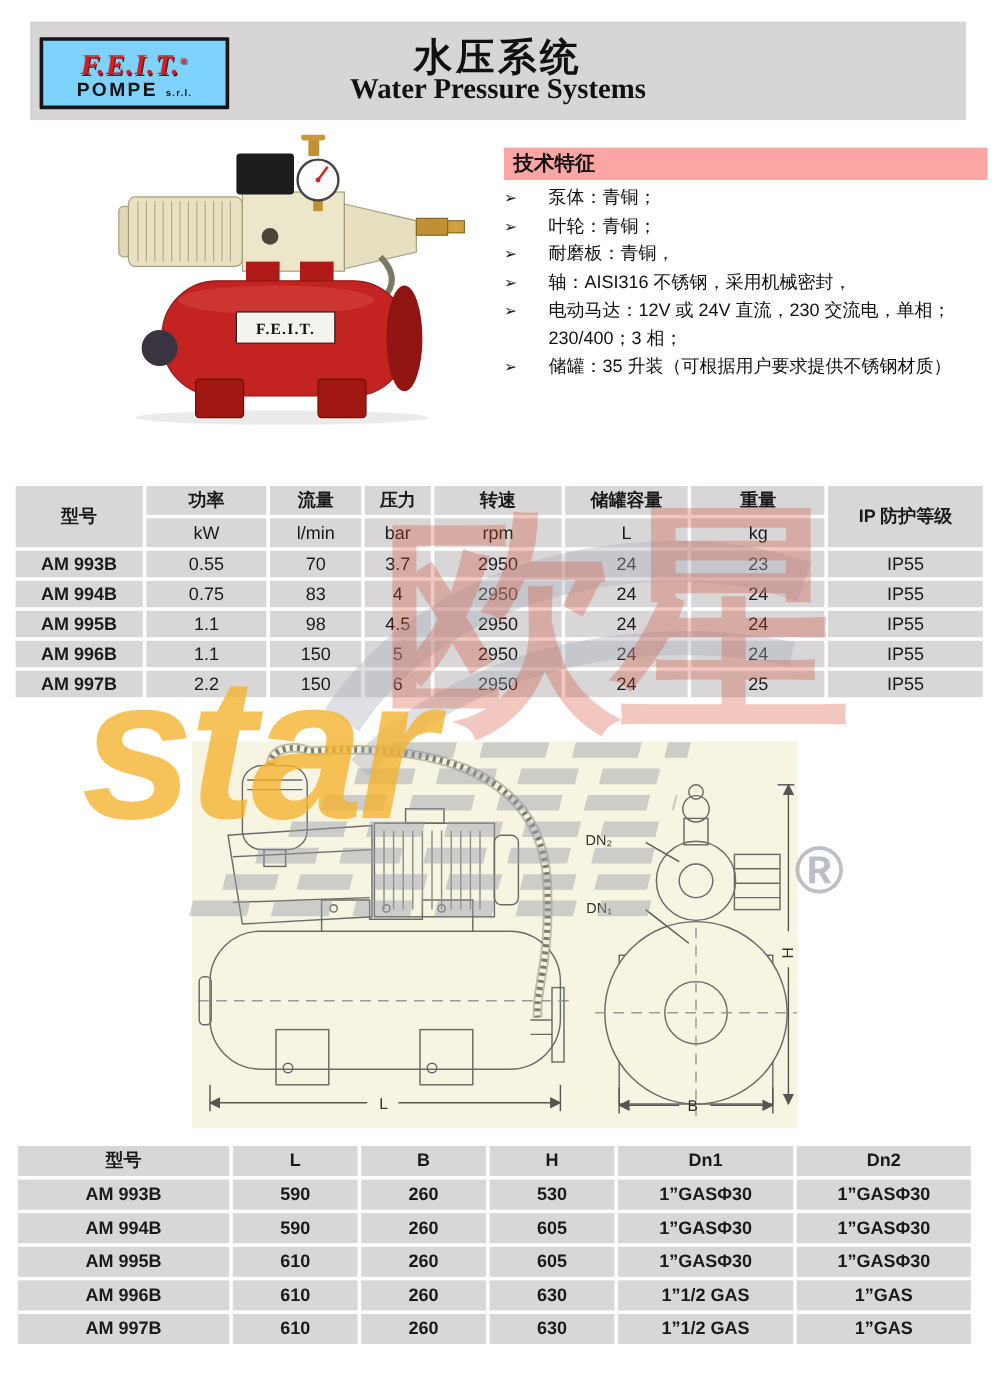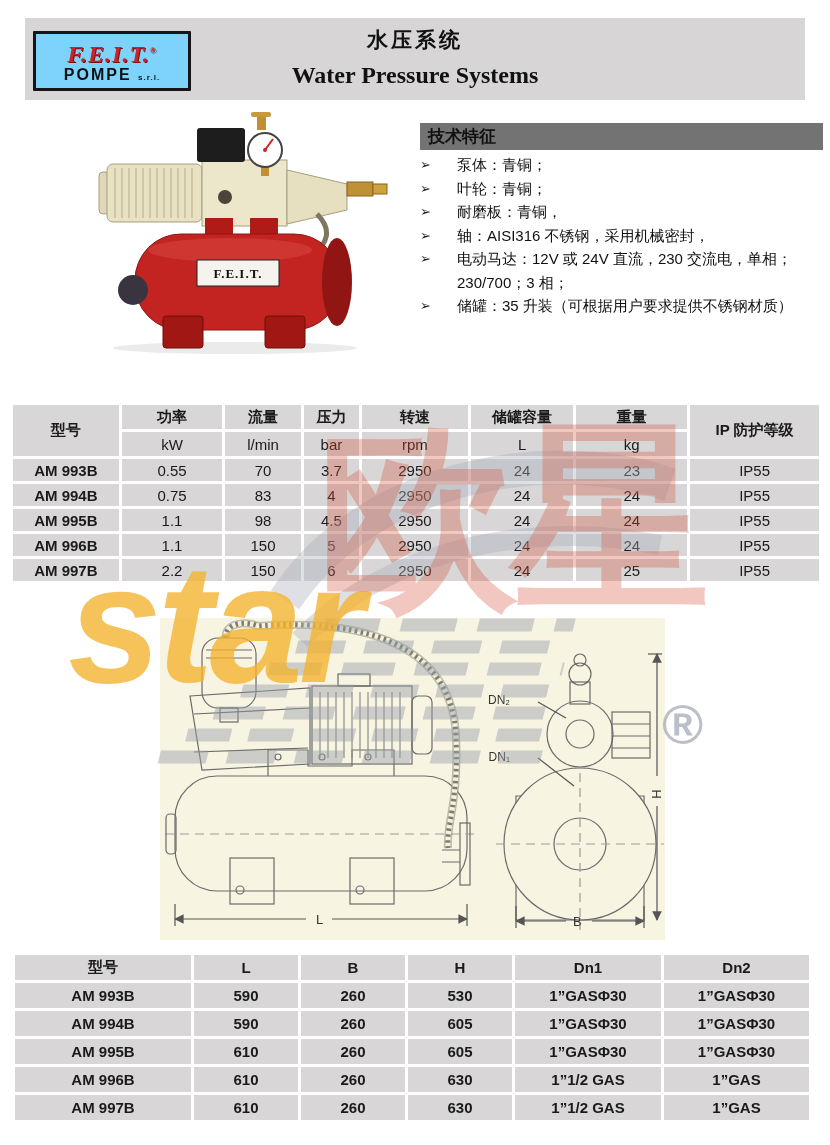--- a/index.html
+++ b/index.html
@@ -8,26 +8,26 @@
   
   .banner{position:absolute;left:25px;top:18px;width:780px;height:82px;background:#d7d5d6;}
   .logo-box{position:absolute;left:8px;top:13px;width:152px;height:54px;background:#7dd3fc;
             border:3px solid #151515;border-radius:1px;text-align:center;}
   .logo-brand{margin-top:5px;font-family:"Liberation Serif","DejaVu Serif",serif;
               font-weight:bold;font-style:italic;font-size:24px;color:#cc2328;letter-spacing:1px;
               text-shadow:1px 1px 0 #7a0f0f;line-height:24px;}
   .logo-reg{font-size:8px;color:#cc2328;vertical-align:super;font-style:normal;}
   .logo-sub{font-size:16px;font-weight:bold;color:#111;letter-spacing:2px;line-height:18px;}
   .logo-srl{font-size:8px;font-weight:bold;letter-spacing:1px;}
-  .title-cn{position:absolute;left:0;right:0;top:8px;text-align:center;font-size:21px;
+  .title-cn{position:absolute;left:0;right:0;top:8px;text-align:center;font-size:32px;
             font-weight:bold;letter-spacing:3px;}
   .title-en{position:absolute;left:0;right:0;top:44px;text-align:center;font-size:24px;
             font-weight:bold;font-family:"Liberation Serif","DejaVu Serif",serif;}
   
-  .secbar{position:absolute;background:#737373;font-weight:bold;font-size:17px;
+  .secbar{position:absolute;background:#fca5a5;font-weight:bold;font-size:17px;
           line-height:27px;padding-left:8px;box-sizing:border-box;}
   #feat-bar{left:420px;top:123px;width:403px;height:27px;}
   #param-bar{left:13px;top:370px;width:395px;height:28px;line-height:28px;}
   
   .features{position:absolute;left:420px;top:153px;width:408px;}
   .feat-row{display:flex;font-size:15px;line-height:23.5px;}
   .feat-marker{width:37px;flex:none;color:#222;font-size:13px;}
   
   table{border-collapse:separate;border-spacing:3px;table-layout:fixed;}
   th,td{background:#d8d6d6;text-align:center;font-size:15px;color:#1a1a1a;padding:0;overflow:hidden;}
@@ -133,21 +133,21 @@
     <div class="feat-row">
         <span class="feat-marker">➢</span>
         <span>轴：AISI316 不锈钢，采用机械密封，</span>
       </div>
     <div class="feat-row">
         <span class="feat-marker">➢</span>
         <span>电动马达：12V 或 24V 直流，230 交流电，单相；</span>
       </div>
     <div class="feat-row">
         <span class="feat-marker"></span>
-        <span>230/700；3 相；</span>
+        <span>230/400；3 相；</span>
       </div>
     <div class="feat-row">
         <span class="feat-marker">➢</span>
         <span>储罐：35 升装（可根据用户要求提供不锈钢材质）</span>
       </div>
   </div>
 
 
   <table id="params-table">
     <colgroup>

